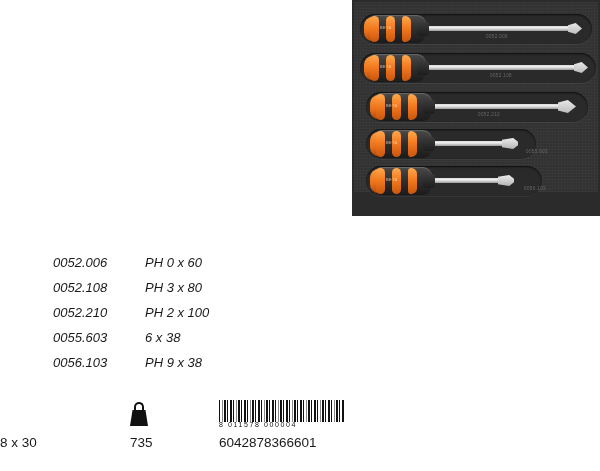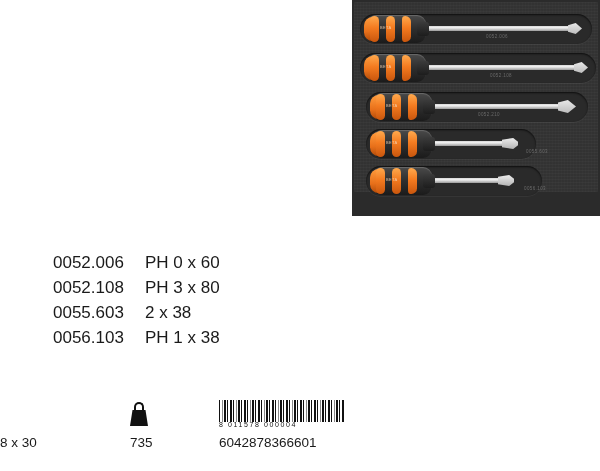--- a/index.html
+++ b/index.html
@@ -147,22 +147,23 @@
   
   #spec-list {
     position: absolute;
     left: 0;
     top: 250px;
     width: 352px;
   }
   .spec-row {
     height: 25px;
     line-height: 25px;
-    font-size: 17px;
-    white-space: nowrap;
+    font-size: 13px;
+    white-space: nowrap;
+    font-style: italic;
   }
   .spec-code {
     display: inline-block;
     width: 92px;
     padding-left: 53px;
     box-sizing: content-box;
   }
   .spec-desc {
     display: inline-block;
   }
@@ -348,24 +349,27 @@
 </div>
 
 <div id="spec-list">
   <div class="spec-row">
     <span class="spec-code">0052.006</span><span class="spec-desc">PH 0 x 60</span>
   </div>
   <div class="spec-row">
     <span class="spec-code">0052.108</span><span class="spec-desc">PH 3 x 80</span>
   </div>
   <div class="spec-row">
-    <span class="spec-code">0055.603</span><span class="spec-desc">2 x 38</span>
-  </div>
-  <div class="spec-row">
-    <span class="spec-code">0056.103</span><span class="spec-desc">PH 1 x 38</span>
+    <span class="spec-code">0052.210</span><span class="spec-desc">PH 2 x 100</span>
+  </div>
+  <div class="spec-row">
+    <span class="spec-code">0055.603</span><span class="spec-desc">6 x 38</span>
+  </div>
+  <div class="spec-row">
+    <span class="spec-code">0056.103</span><span class="spec-desc">PH 9 x 38</span>
   </div>
 </div>
 
 <div id="bottom">
   <div class="icon-row">
     <div class="weight-icon">
       <div class="w-handle"></div>
       <div class="w-body"></div>
     </div>
     <div class="barcode">

